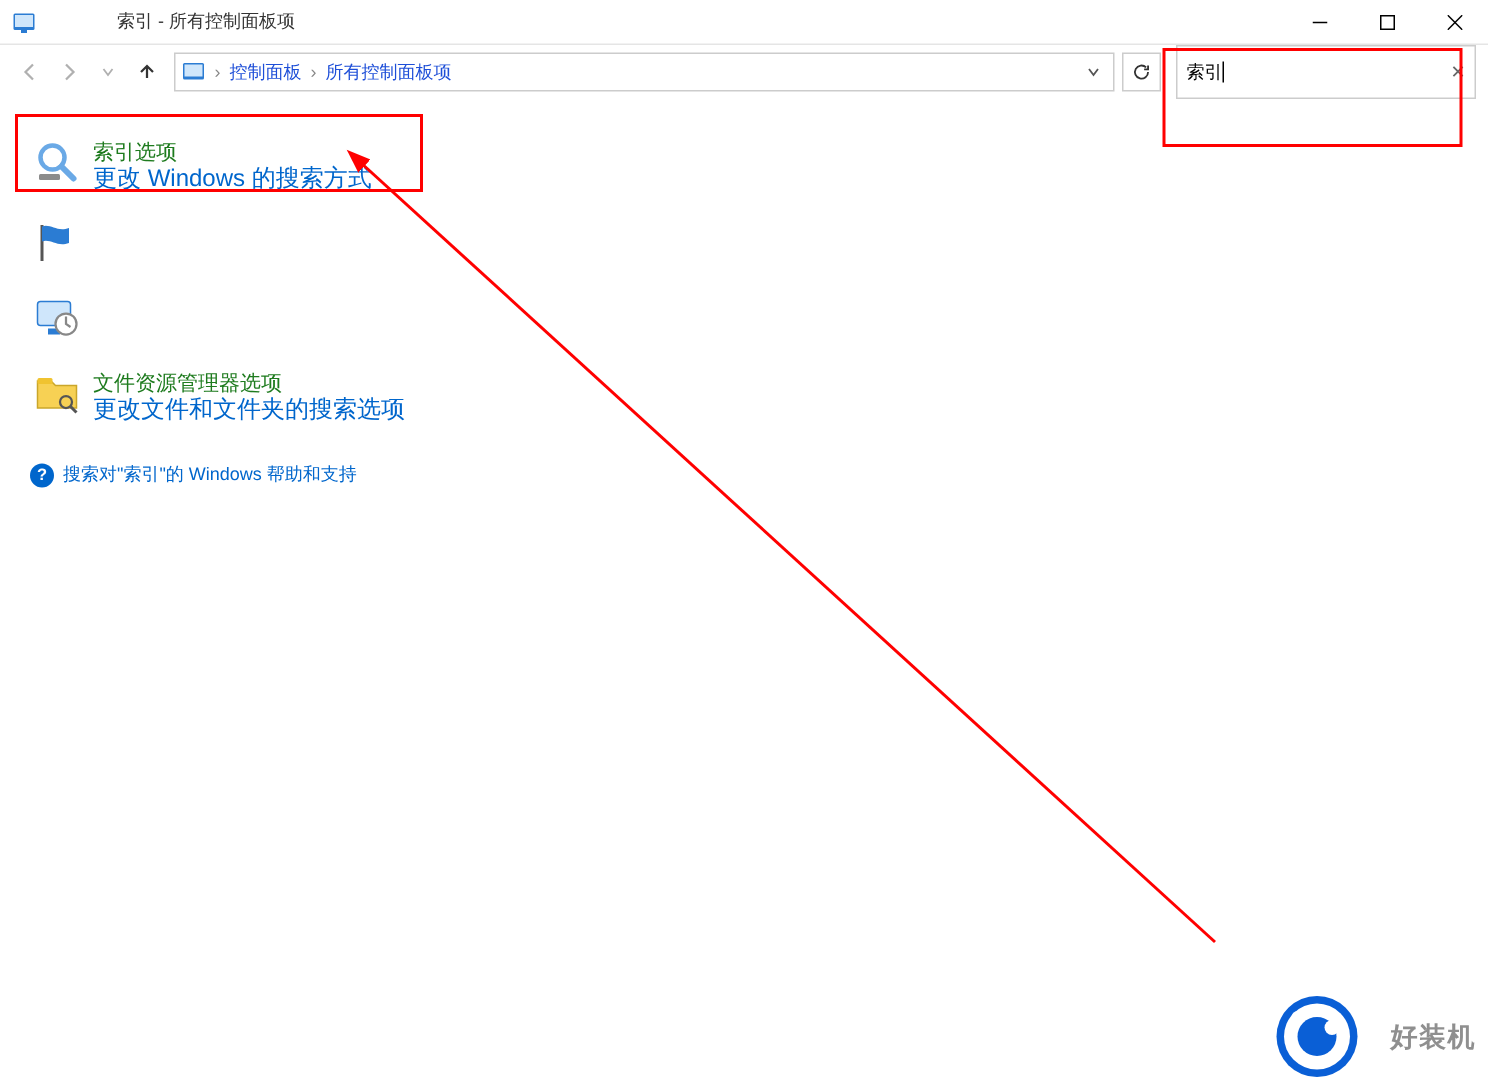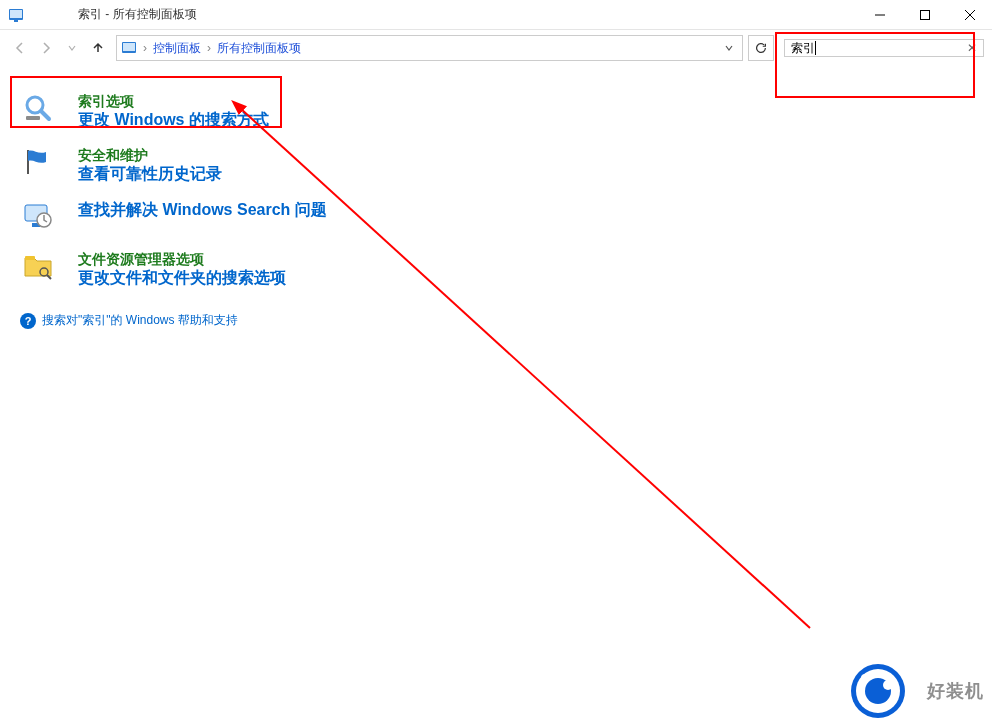--- a/index.html
+++ b/index.html
@@ -16,28 +16,28 @@
 .navbar { height: 36px; display: flex; align-items: center; padding: 0 8px; gap: 6px; }
 .nav-arrows { display: flex; align-items: center; gap: 2px; }
 .nav-btn { width: 24px; height: 24px; display: flex; align-items: center; justify-content: center; color: #555; }
 .nav-btn.disabled { color: #b0b0b0; }
 .address { flex: 1; height: 26px; border: 1px solid #ccc; display: flex; align-items: center; padding: 0 4px; font-size: 12px; background: #fff; }
 .address .pc-icon { width: 16px; height: 16px; margin-right: 4px; display: flex; align-items: center; justify-content: center; }
 .crumb { padding: 0 4px; color: #1d4ed8; }
 .crumb-sep { color: #888; padding: 0 2px; }
 .address .drop { margin-left: auto; color: #555; padding: 0 4px; }
 .refresh { width: 26px; height: 26px; border: 1px solid #ccc; display: flex; align-items: center; justify-content: center; margin-left: -1px; }
-.search { width: 200px; height: 18px; border: 1px solid #ccc; display: flex; align-items: center; padding: 0 6px; font-size: 12px; margin-left: 4px; position: relative; }
+.search { width: 200px; height: 36px; border: 1px solid #ccc; display: flex; align-items: center; padding: 0 6px; font-size: 12px; margin-left: 4px; position: relative; }
 .search .cursor { display: inline-block; width: 1px; height: 14px; background: #000; animation: blink 1s step-end infinite; }
 @keyframes blink { 50% { opacity: 0; } }
 .search .clear { color: #666; cursor: pointer; }
 
 
 .content { padding: 20px 12px 12px 18px; }
-.item { display: flex; align-items: flex-start; gap: 24px; padding: 6px 4px; margin-bottom: 6px; font-weight: bold; }
+.item { display: flex; align-items: flex-start; gap: 8px; padding: 6px 4px; margin-bottom: 6px; }
 .item .ico { width: 32px; height: 32px; flex-shrink: 0; display: flex; align-items: center; justify-content: center; }
 .item .txt .t1 { font-size: 14px; color: #1e7b1e; line-height: 18px; }
 .item .txt .t2 { font-size: 16px; color: #0066cc; line-height: 16px; margin-top: 2px; }
 
 .help-line { display: flex; align-items: center; gap: 6px; margin-top: 20px; font-size: 12px; color: #0066cc; padding-left: 2px; }
 .help-icon { width: 16px; height: 16px; border-radius: 50%; background: #0066cc; color: #fff; display: flex; align-items: center; justify-content: center; font-size: 11px; font-weight: bold; }
 
 
 .annot { position: absolute; border: 2px solid red; pointer-events: none; }
 .annot-arrow { position: absolute; pointer-events: none; }
@@ -154,37 +154,32 @@
     </div>
   </div>
 
   <div class="item">
     <div class="ico">
       <svg width="32" height="32" viewBox="0 0 32 32">
           <line x1="6" y1="4" x2="6" y2="28" stroke="#555" stroke-width="2"></line>
           <path d="M6 5 C12 3 16 9 24 6 L24 16 C16 19 12 13 6 15 Z" fill="#2b7cd3"></path>
         </svg>
     </div>
-    <div class="txt">
-      <div class="t1">安全和维护</div>
-      <div class="t2">查看可靠性历史记录</div>
-    </div>
   </div>
 
   <div class="item">
     <div class="ico">
       <svg width="32" height="32" viewBox="0 0 32 32">
           <rect x="3" y="5" width="22" height="16" rx="2" fill="#cfe6fb" stroke="#2b7cd3" stroke-width="1"></rect>
           <rect x="10" y="23" width="8" height="4" fill="#2b7cd3"></rect>
           <circle cx="22" cy="20" r="7" fill="#fff" stroke="#888" stroke-width="1.5"></circle>
           <path d="M22 15v5l3 2" stroke="#888" stroke-width="1.5" fill="none"></path>
         </svg>
     </div>
     <div class="txt">
-      <div class="t2">查找并解决 Windows Search 问题</div>
     </div>
   </div>
 
   <div class="item">
     <div class="ico">
       <svg width="32" height="32" viewBox="0 0 32 32">
           <path d="M3 8h9l3 3h14v15H3z" fill="#f7d154" stroke="#caa62a" stroke-width="1"></path>
           <rect x="3" y="6" width="10" height="4" fill="#f0c330" rx="1"></rect>
           <circle cx="22" cy="22" r="4" fill="none" stroke="#555" stroke-width="1.5"></circle>
           <line x1="25" y1="25" x2="29" y2="29" stroke="#555" stroke-width="2"></line>

